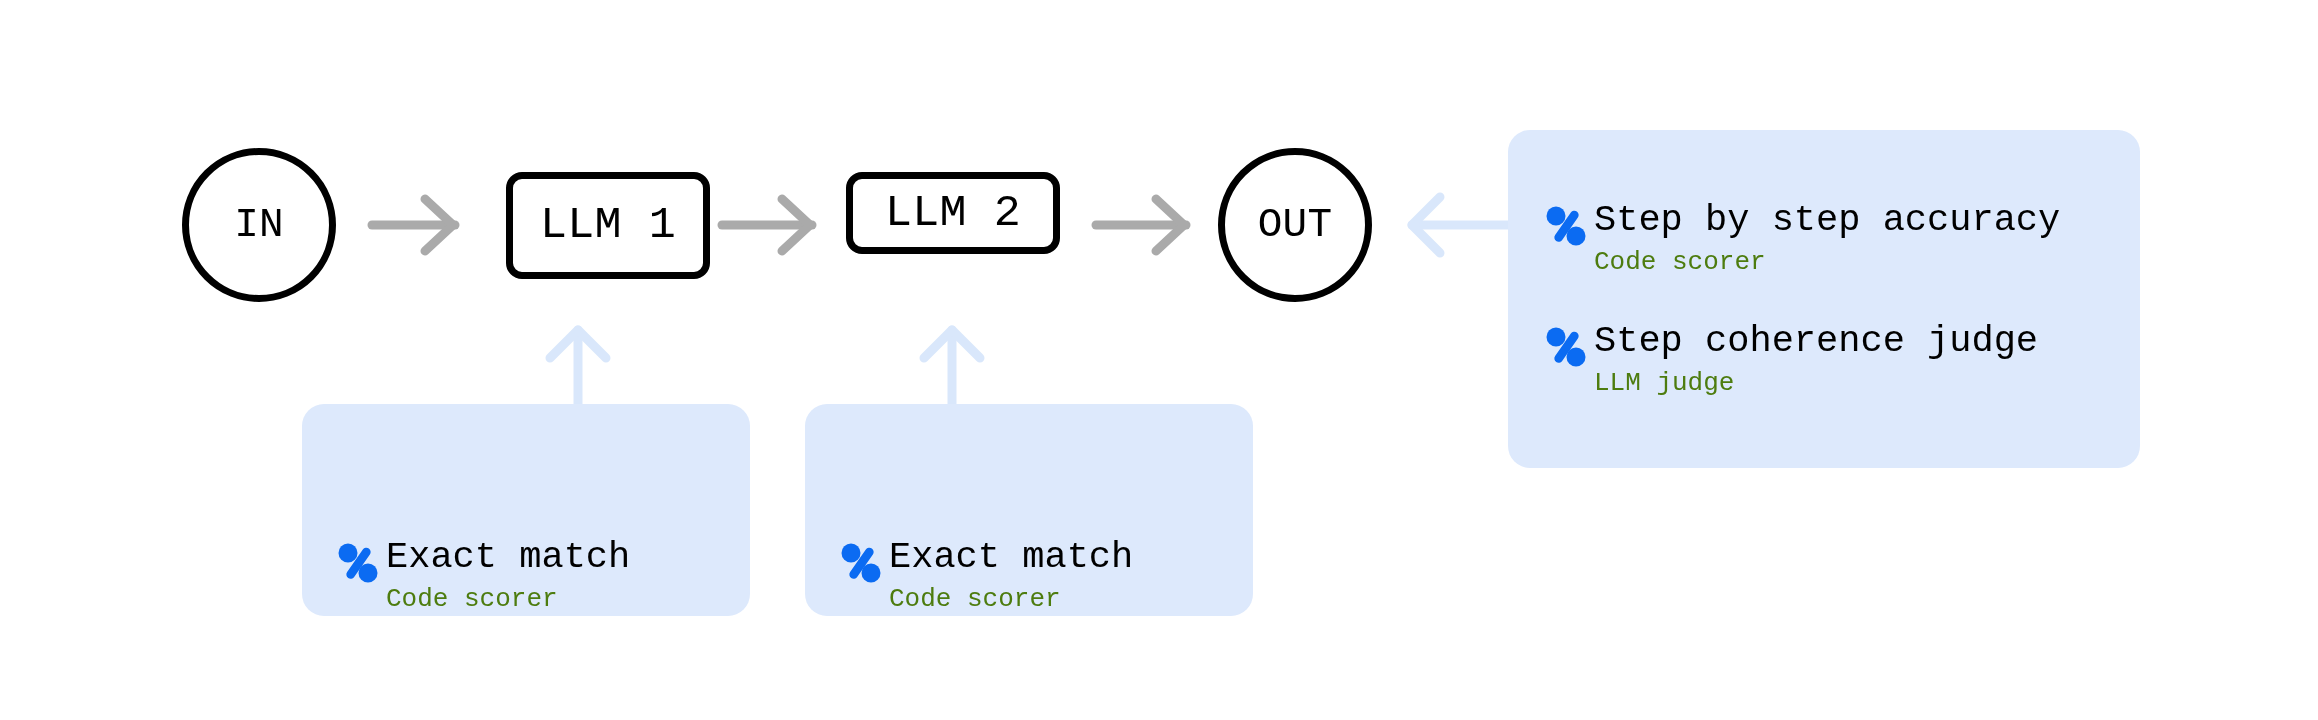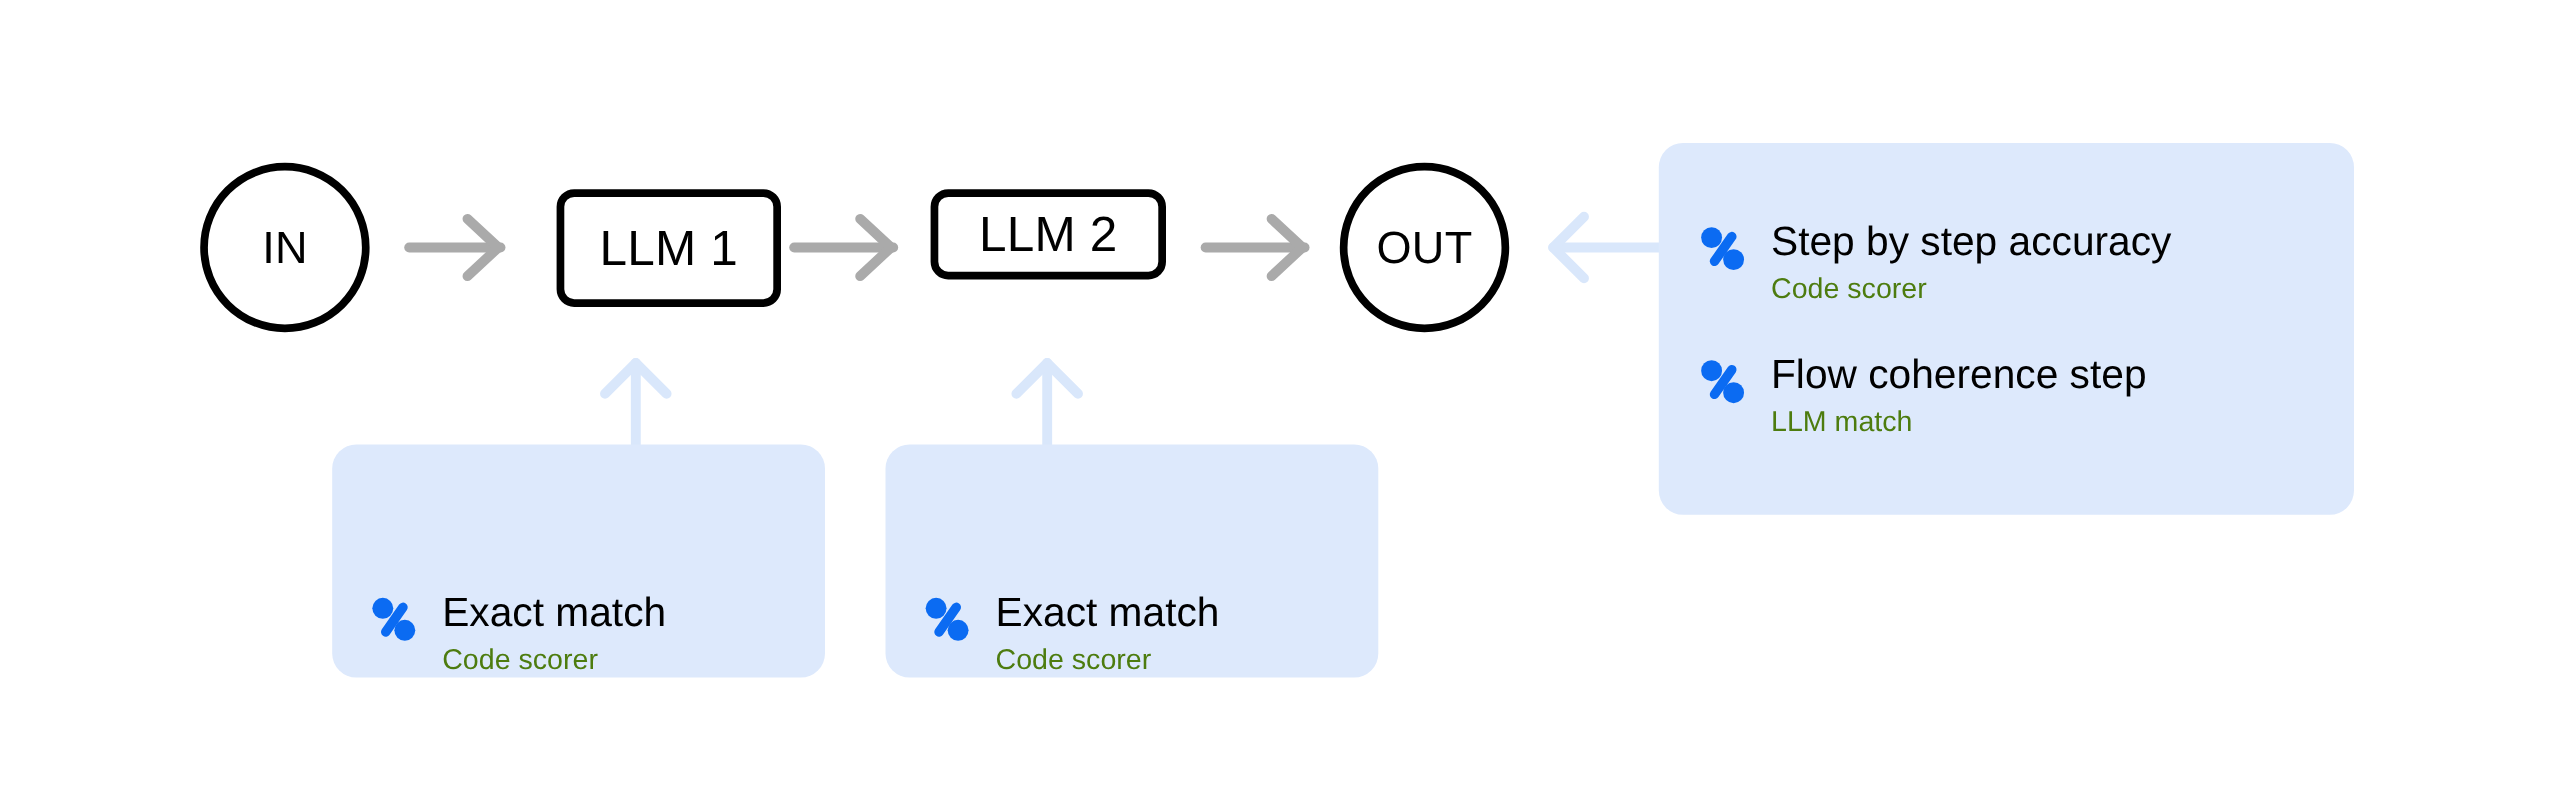--- a/index.html
+++ b/index.html
@@ -13,20 +13,21 @@
     font-family: "Liberation Sans", sans-serif;
     position: relative;
     overflow: hidden;
   }
 
   #stage {
     position: absolute;
     inset: 0;
     width: 2318px;
     height: 720px;
+    font-family: Liberation Mono, monospace;
   }
 
   
   #wires {
     position: absolute;
     left: 0; top: 0;
     width: 2318px;
     height: 720px;
     pointer-events: none;
   }
@@ -69,21 +70,21 @@
     flex-direction: column;
     justify-content: flex-end;
   }
   #card-llm1 { left: 302px;  top: 404px; width: 448px; height: 212px; padding: 0 34px; }
   #card-llm2 { left: 805px;  top: 404px; width: 448px; height: 212px; padding: 0 34px; }
   #card-out  { left: 1508px; top: 130px; width: 632px; height: 338px; padding: 0 36px; justify-content: center; gap: 40px; }
 
   .scorer-row {
     display: flex;
     align-items: flex-start;
-    gap: 22px;
+    gap: 6px;
   }
   .scorer-icon {
     flex: 0 0 auto;
     width: 44px;
     height: 44px;
     margin-top: 6px;
   }
   .scorer-text { display: flex; flex-direction: column; }
   .scorer-title {
     font-size: 37px;
@@ -190,19 +191,19 @@
       </div>
     </div>
 
     <div class="scorer-row">
       <svg class="scorer-icon" viewBox="0 0 44 44" xmlns="http://www.w3.org/2000/svg">
         <circle cx="12" cy="12" r="9.5" fill="#0b6bf2"></circle>
         <circle cx="32" cy="32" r="9.5" fill="#0b6bf2"></circle>
         <rect x="18.2" y="4.3" width="8.6" height="36" rx="4.3" fill="#0b6bf2" transform="rotate(35 22.5 22.3)"></rect>
       </svg>
       <div class="scorer-text">
-        <span class="scorer-title">Flow coherence step</span>
-        <span class="scorer-sub">LLM match</span>
+        <span class="scorer-title">Step coherence judge</span>
+        <span class="scorer-sub">LLM judge</span>
       </div>
     </div>
   </div>
 
 </div>
 
 </body></html>

